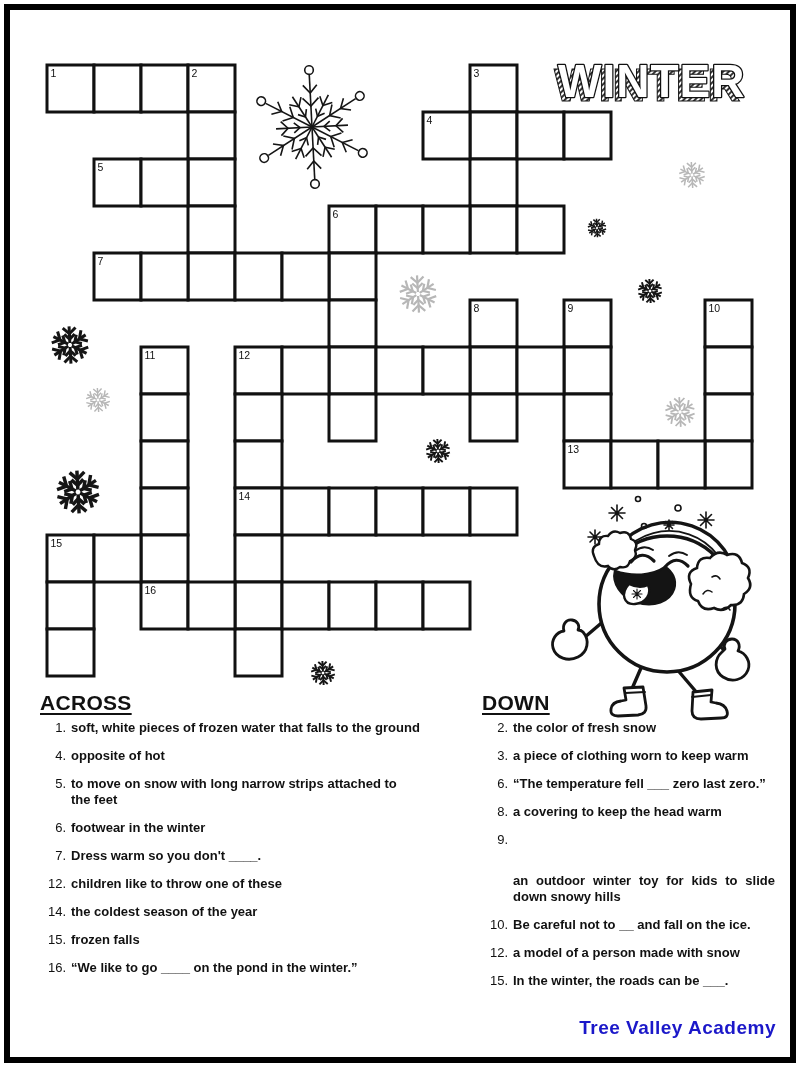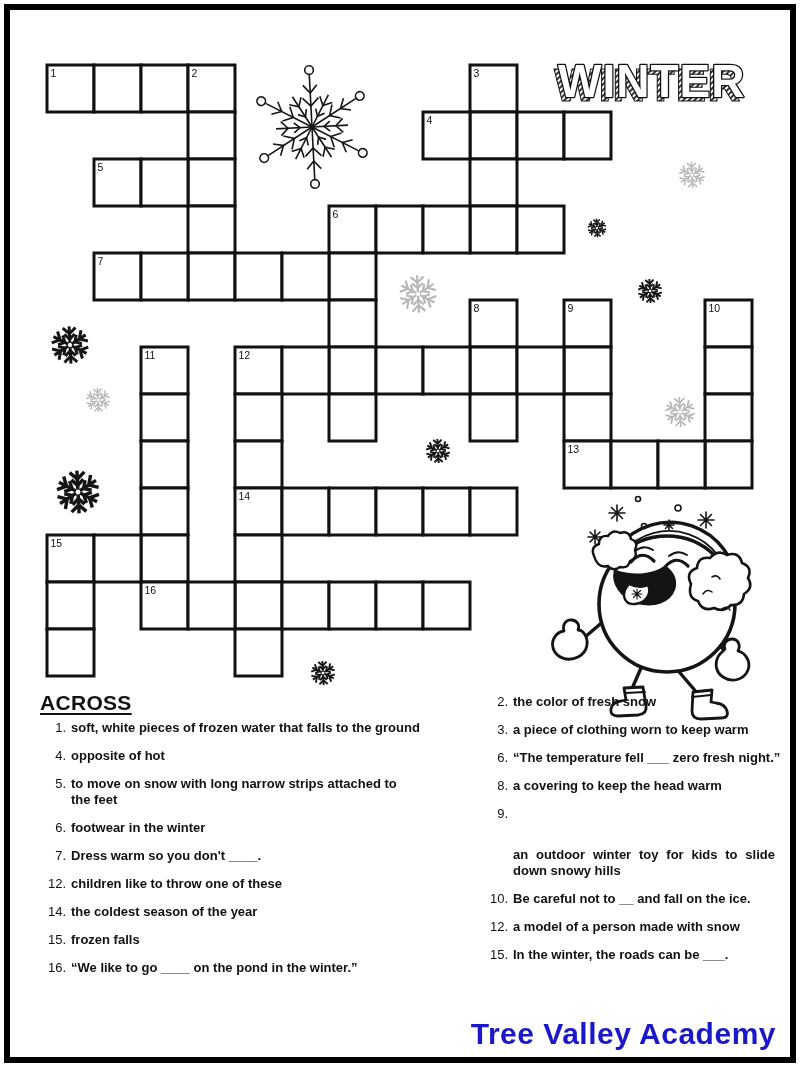--- a/index.html
+++ b/index.html
@@ -33,21 +33,21 @@
   }
   .clues ol{list-style:none;margin:0;padding:0;}
   .clue{display:flex;align-items:flex-start;margin-bottom:12px;
         font-size:13px;line-height:16px;}
   .cnum{width:26px;text-align:right;margin-right:5px;flex:0 0 auto;}
   .ctext{white-space:pre-line;flex:1 1 auto;font-weight:bold;}
   [data-name="clue-down-9"] .ctext{flex:0 0 auto;width:262px;text-align:justify;margin-top:41px;}
   
   .footer{
     position:absolute;right:24px;top:1017px;
-    font-size:30px;font-weight:bold;letter-spacing:.5px;color:#1b18c9;
+    font-size:19px;font-weight:bold;letter-spacing:.5px;color:#1b18c9;
   }
 </style>
 </head>
 <body>
 
 <div class="frame" data-name="page-border"></div>
 
 <svg id="art" width="800" height="1067" viewBox="0 0 800 1067" data-name="worksheet-art">
   <defs>
     <pattern id="hatch" patternUnits="userSpaceOnUse" width="4" height="4" patternTransform="rotate(45)">
@@ -293,32 +293,33 @@
         <span class="ctext" data-name="clue-text">frozen falls</span>
       </li>
       <li class="clue" data-name="clue-across-16">
         <span class="cnum" data-name="clue-number">16.</span>
         <span class="ctext" data-name="clue-text">“We like to go ____ on the pond in the winter.”</span>
       </li>
     </ol>
 </div>
 
 <div class="clues down" data-name="down-clues-section">
+  <h2 data-name="down-header">DOWN</h2>
   <ol id="down-list" data-name="down-clue-list">
       <li class="clue" data-name="clue-down-2">
         <span class="cnum" data-name="clue-number">2.</span>
         <span class="ctext" data-name="clue-text">the color of fresh snow</span>
       </li>
       <li class="clue" data-name="clue-down-3">
         <span class="cnum" data-name="clue-number">3.</span>
         <span class="ctext" data-name="clue-text">a piece of clothing worn to keep warm</span>
       </li>
       <li class="clue" data-name="clue-down-6">
         <span class="cnum" data-name="clue-number">6.</span>
-        <span class="ctext" data-name="clue-text">“The temperature fell ___ zero fresh night.”</span>
+        <span class="ctext" data-name="clue-text">“The temperature fell ___ zero last zero.”</span>
       </li>
       <li class="clue" data-name="clue-down-8">
         <span class="cnum" data-name="clue-number">8.</span>
         <span class="ctext" data-name="clue-text">a covering to keep the head warm</span>
       </li>
       <li class="clue" data-name="clue-down-9">
         <span class="cnum" data-name="clue-number">9.</span>
         <span class="ctext" data-name="clue-text">an outdoor winter toy for kids to slide down snowy hills</span>
       </li>
       <li class="clue" data-name="clue-down-10">

